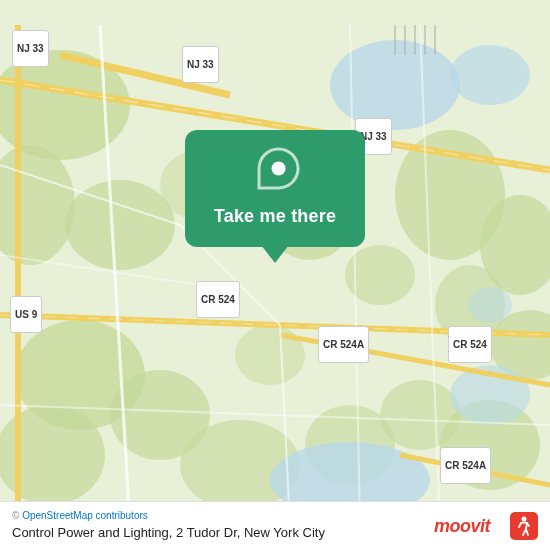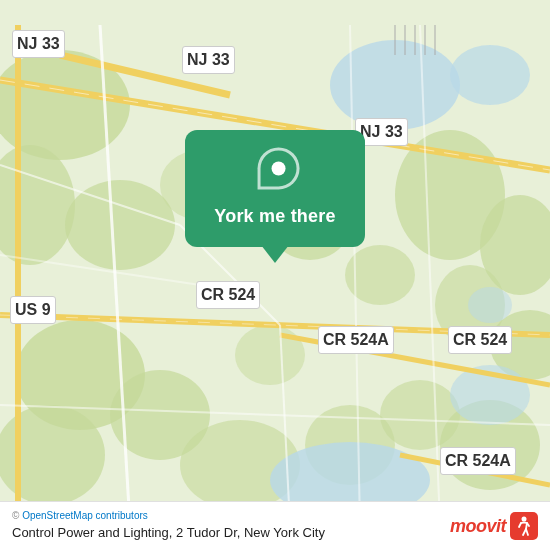--- a/index.html
+++ b/index.html
@@ -46,21 +46,21 @@
       color: #222;
       font-weight: 400;
     }
 
     #moovit-logo {
       position: absolute;
       right: 12px;
       bottom: 10px;
       display: flex;
       align-items: center;
-      gap: 0;
+      gap: 16px;
     }
 
     .moovit-text {
       font-size: 18px;
       font-weight: bold;
       color: #e63b2e;
       font-style: italic;
       letter-spacing: -0.5px;
     }
 
@@ -140,22 +140,22 @@
       white-space: nowrap;
       letter-spacing: 0.2px;
     }
 
     
     .road-label {
       position: absolute;
       background: white;
       border: 1px solid #ccc;
       border-radius: 3px;
-      font-size: 16px;
-      padding: 4px 4px;
+      font-size: 10px;
+      padding: 12px 4px;
       color: #333;
       font-weight: 600;
       white-space: nowrap;
       z-index: 5;
     }
 
     
     #map-svg {
       position: absolute;
       inset: 0;
@@ -249,21 +249,21 @@
     <span>CR 524A</span>
   </div>
   <div class="road-label" style="left:10px; top:296px;">
     <span>US 9</span>
   </div>
 
   <div id="popup-card">
     <div class="pin-wrapper">
       <div class="pin-icon"></div>
     </div>
-    <button id="take-me-there-btn">York me there</button>
+    <button id="take-me-there-btn">Take me there</button>
   </div>
 
   <div id="bottom-bar">
     <div id="attribution">
       <span>©</span>
       <span class="osm-link"> OpenStreetMap contributors</span>
     </div>
     <div style="display:flex; justify-content:space-between;">
       <div id="address-line">Control Power and Lighting, 2 Tudor Dr, New York City</div>
       <div id="moovit-logo">

